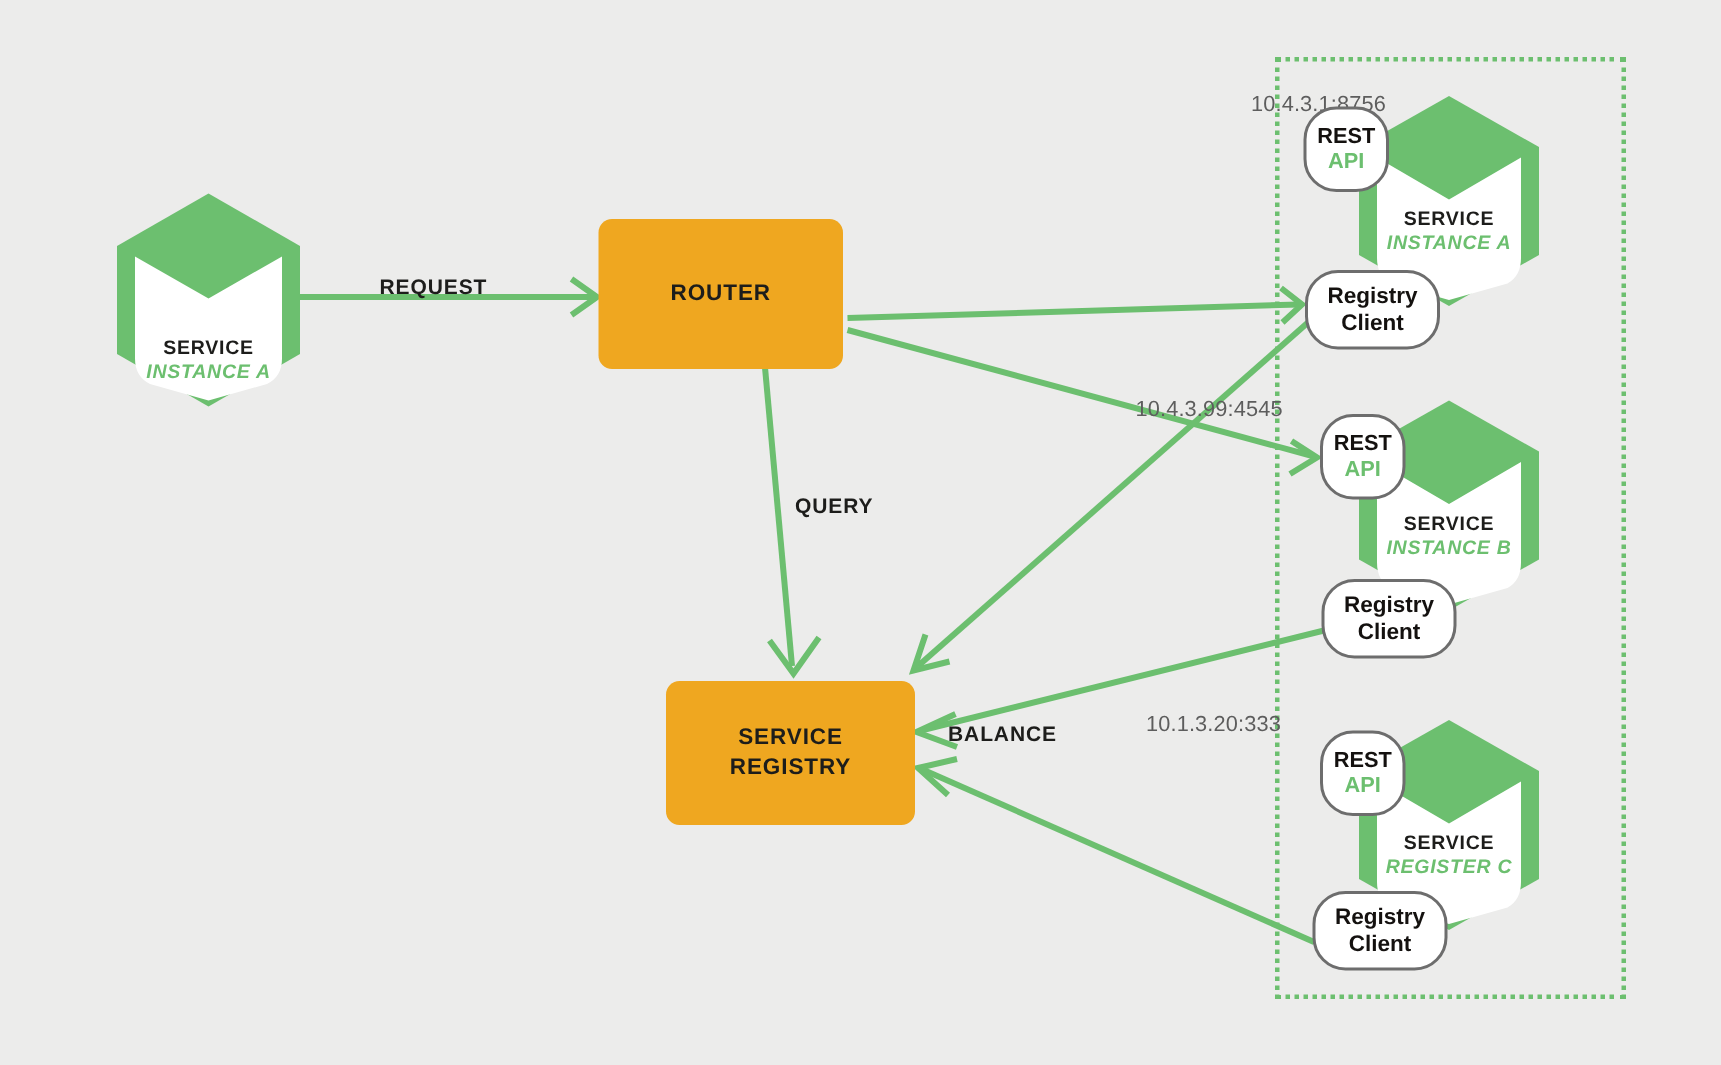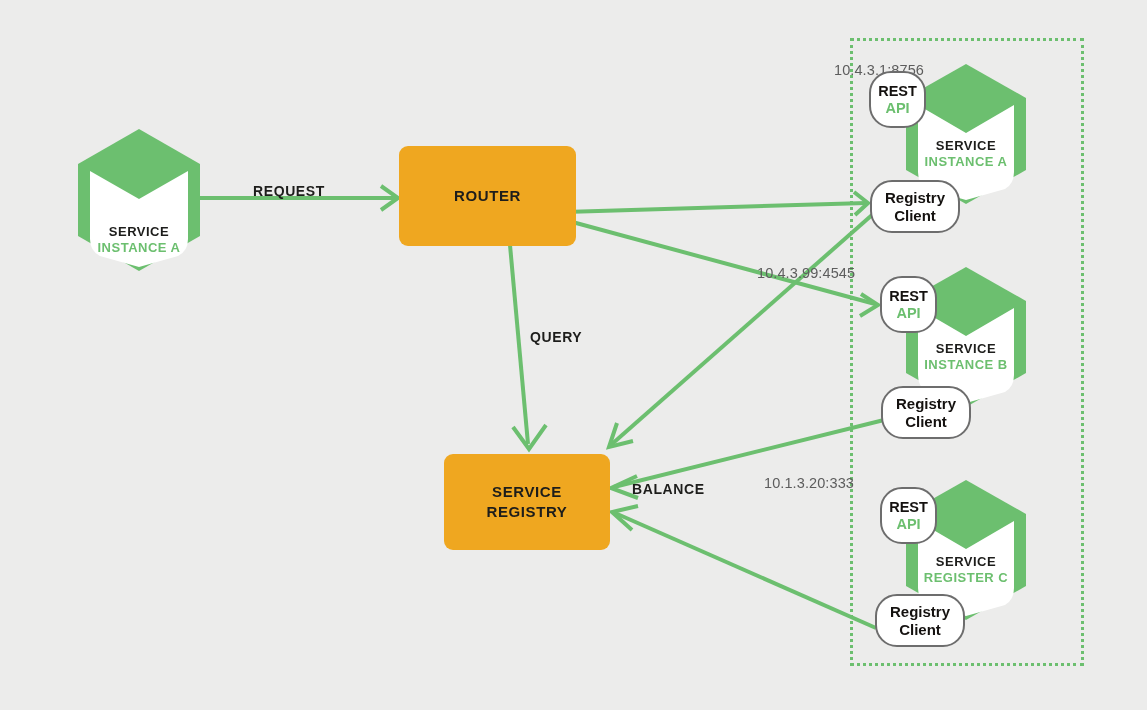--- a/index.html
+++ b/index.html
@@ -71,21 +71,21 @@
   .hex svg { display: block; }
   .hex-label {
     position: absolute;
     width: 100%;
     text-align: center;
     font-weight: bold;
     line-height: 1.25;
     pointer-events: none;
   }
   .hex-label .t1 { color: #1d1d1b; font-size: 13px; letter-spacing: 0.5px; display:block;}
-  .hex-label .t2 { color: #6cbf6f; font-size: 13px; letter-spacing: 0.5px; display:block;}
+  .hex-label .t2 { color: #6cbf6f; font-size: 13px; letter-spacing: 0.5px; display:block;font-style:italic;}
   
   .edge-label {
     position: absolute;
     font-weight: bold;
     font-size: 14px;
     color: #1d1d1b;
     letter-spacing: 0.6px;
     line-height: 1.3;
     white-space: pre-line;
     text-align: left;
@@ -142,21 +142,21 @@
     <svg width="130" height="146" viewBox="0 0 130 146" xmlns="http://www.w3.org/2000/svg">
       <path fill="#6cbf6f" d="M65 2 L126 37 L126 109 L65 144 L4 109 L4 37 Z"></path>
       <path fill="#ffffff" d="M16 44 L65 72 L114 44 L114 112 Q114 124 104 129 L65 140 L26 129 Q16 124 16 112 Z"></path>
     </svg>
     <div class="hex-label" style="left:0; top:97px;">
       <span class="t1">SERVICE</span>
       <span class="t2">INSTANCE A</span>
     </div>
   </div>
 
-  <div class="node orange-box" style="left:399px; top:146px; width:177px; height:100px;">
+  <div class="node orange-box" style="left:399px; top:146px; width:163px; height:100px;">
     <span>ROUTER</span>
   </div>
 
   <div class="node orange-box" style="left:444px; top:454px; width:166px; height:96px; flex-direction:column;">
     <span>SERVICE</span>
     <span>REGISTRY</span>
   </div>
 
   <div class="edge-label" style="left:253px; top:164px;">
     <span>REQUEST</span>

